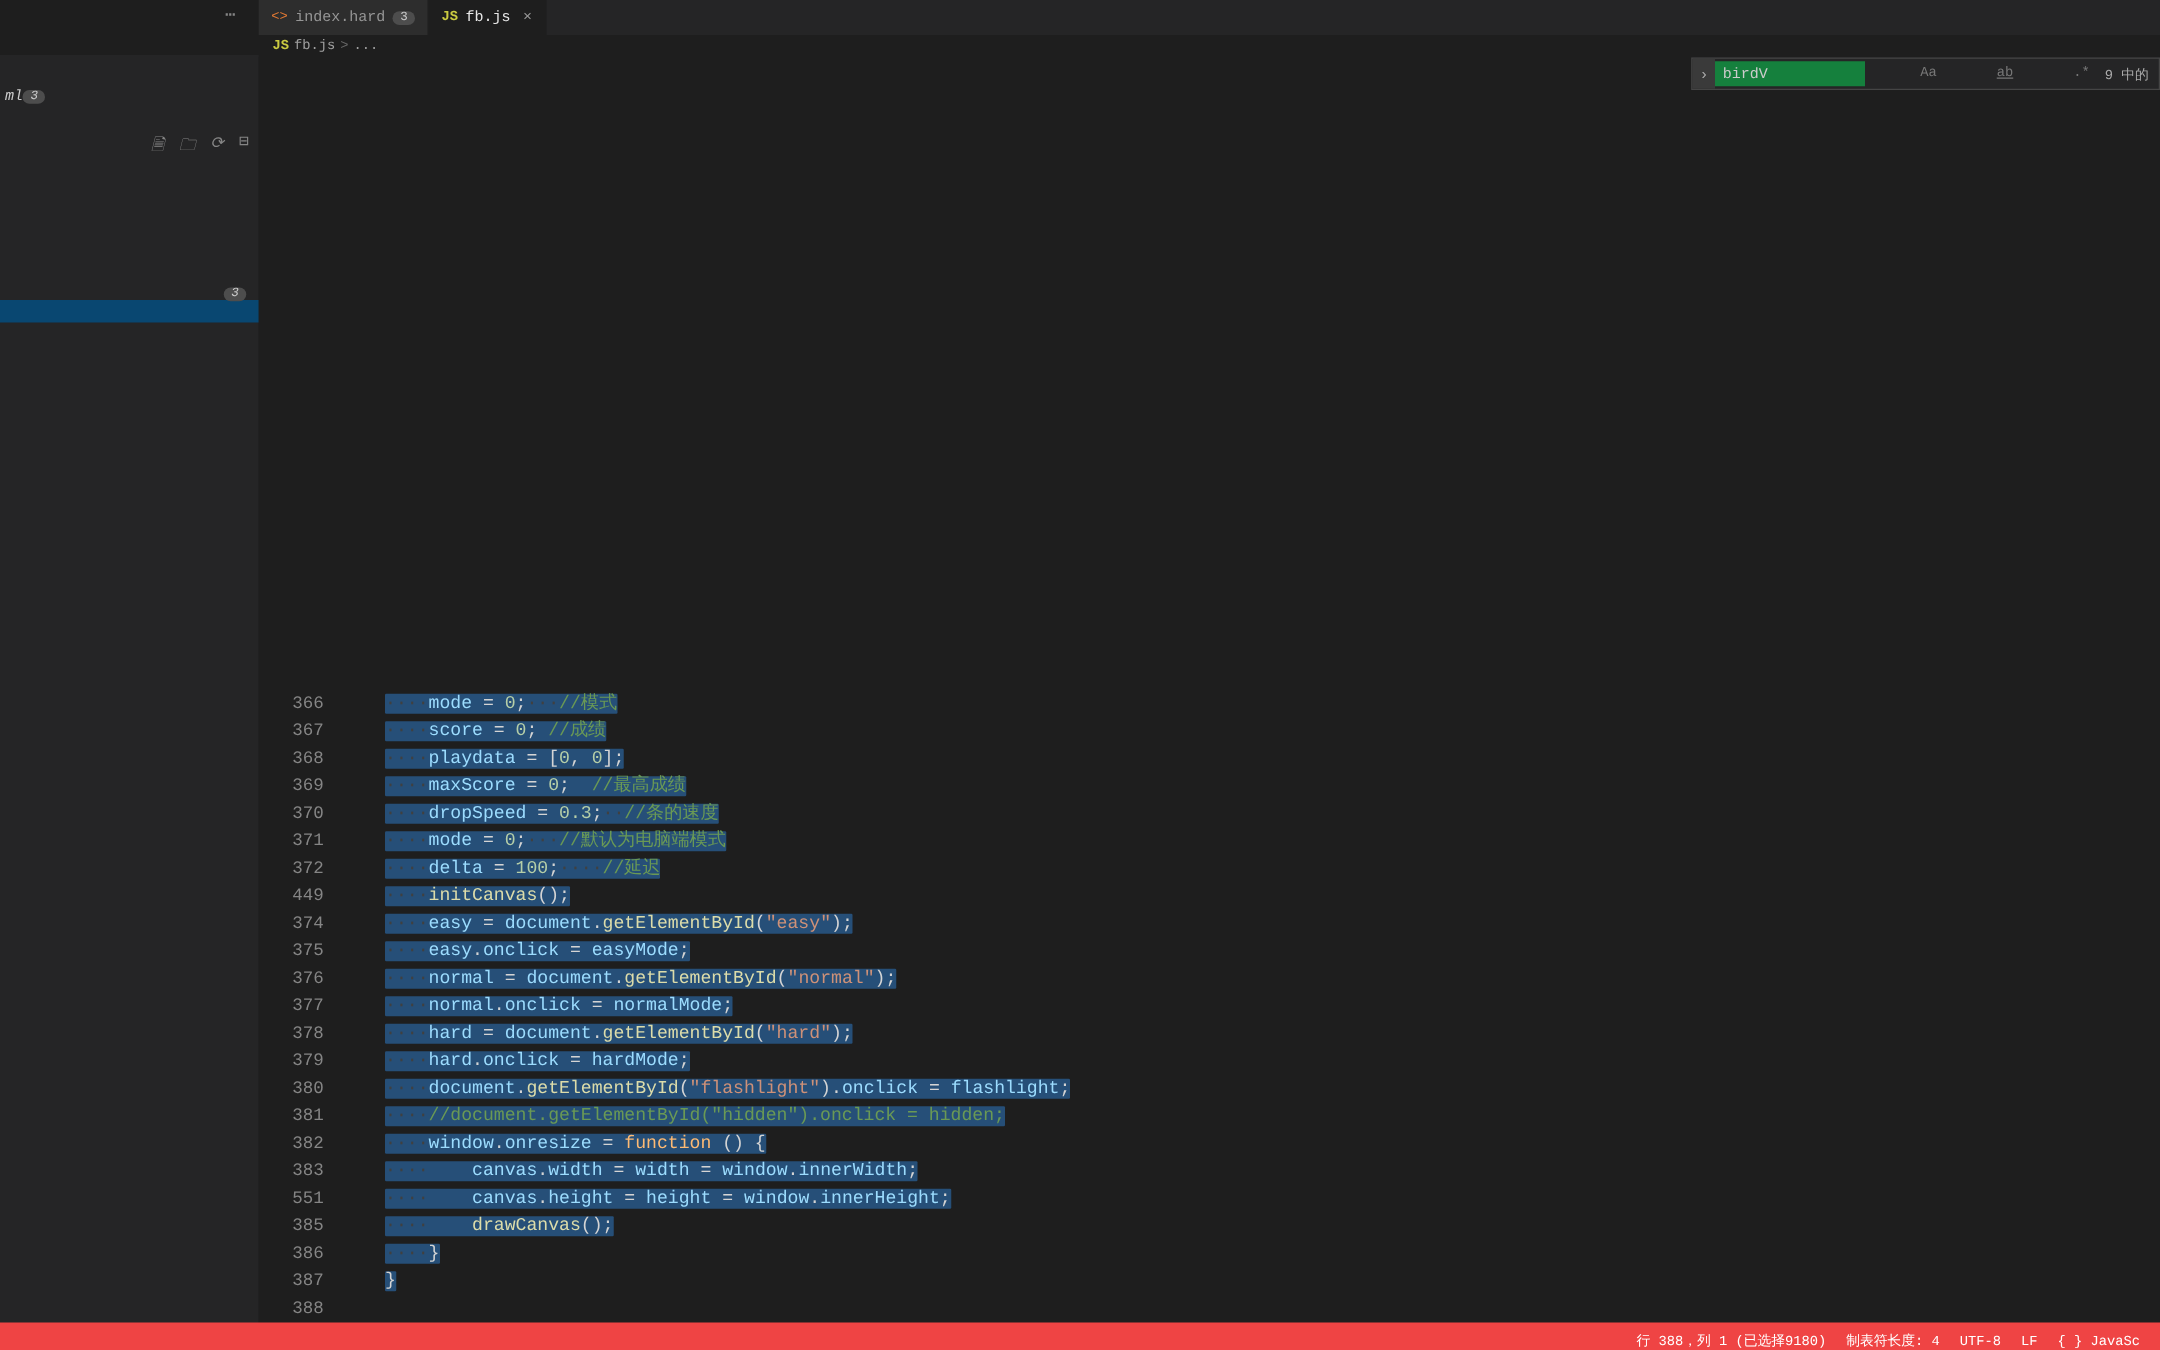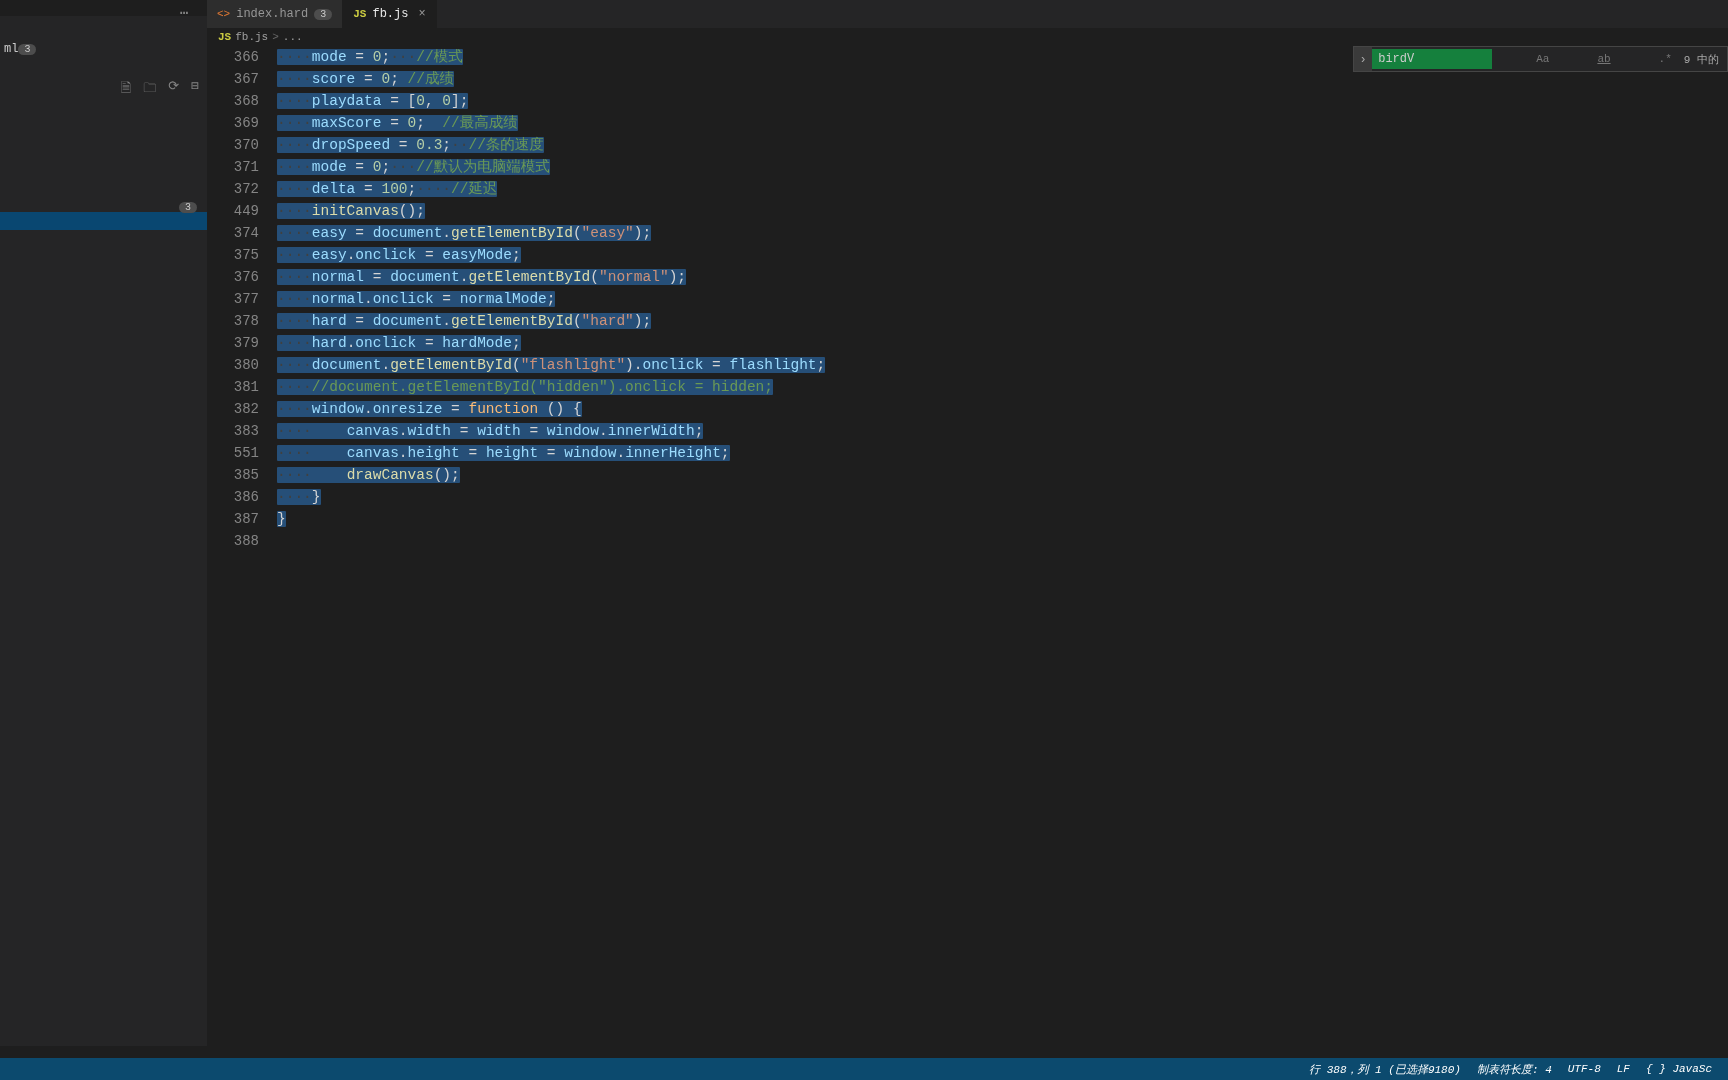--- a/index.html
+++ b/index.html
@@ -68,25 +68,26 @@
   height: 18px;
   padding-left: 218px;
   font-size: 11px;
   color: #a0a0a0;
 }
 .bc-icon { color: #cbcb41; margin-right: 4px; font-weight: bold; }
 .bc-sep { margin: 0 4px; color: #666; }
 .sidebar {
   position: absolute;
   left: 0;
-  top: 16px;
+  top: 44px;
   width: 207px;
   height: calc(100% - 28px - 22px);
   background: #252526;
   color: #cccccc;
+  font-style: italic;
 }
 .sidebar-toolbar {
   display: flex;
   justify-content: flex-end;
   padding: 4px 8px;
   gap: 12px;
 }
 .sidebar-toolbar span { color: #858585; cursor: pointer; font-size: 13px; }
 .side-item {
   font-size: 12px;
@@ -110,38 +111,39 @@
   margin-right: 6px;
 }
 .editor {
   position: absolute;
   left: 207px;
   top: 46px;
   right: 0;
   bottom: 22px;
   background: #1e1e1e;
   display: flex;
+  align-items: flex-end;
 }
 .gutter {
   width: 70px;
   text-align: right;
   padding-right: 18px;
   color: #858585;
   font-size: 14px;
   line-height: 22px;
   user-select: none;
   padding-top: 0;
 }
 .code {
   flex: 1;
   font-size: 14.5px;
   line-height: 22px;
   white-space: pre;
 }
-.code .l { display: block; height: 22px; }
+.code .l { display: block; height: 22px; margin-left: 31px; }
 .sel {
   background: #264f78;
   border-radius: 1px;
 }
 .tok-v { color: #9cdcfe; } 
 .tok-o { color: #d4d4d4; } 
 .tok-n { color: #b5cea8; } 
 .tok-c { color: #6a9955; } 
 .tok-s { color: #ce9178; } 
 .tok-f { color: #dcdcaa; } 
@@ -188,28 +190,27 @@
   color: #aaa;
   padding: 0 8px;
   font-size: 11px;
 }
 .statusbar {
   position: absolute;
   bottom: 0;
   left: 0;
   right: 0;
   height: 22px;
-  background: #0c4a6e;
+  background: #ef4444;
   color: #fff;
   display: flex;
   justify-content: flex-end;
-  align-items: center;
+  align-items: flex-end;
   font-size: 11px;
   padding: 0 8px;
-  font-style: italic;
 }
 .status-item { padding: 0 8px; cursor: pointer; }
 </style>
 </head>
 <body>
 
 <div class="overflow-menu">⋯</div>
 
 <div class="tabs-bar" id="tabs-bar">
     <div class="tab">

